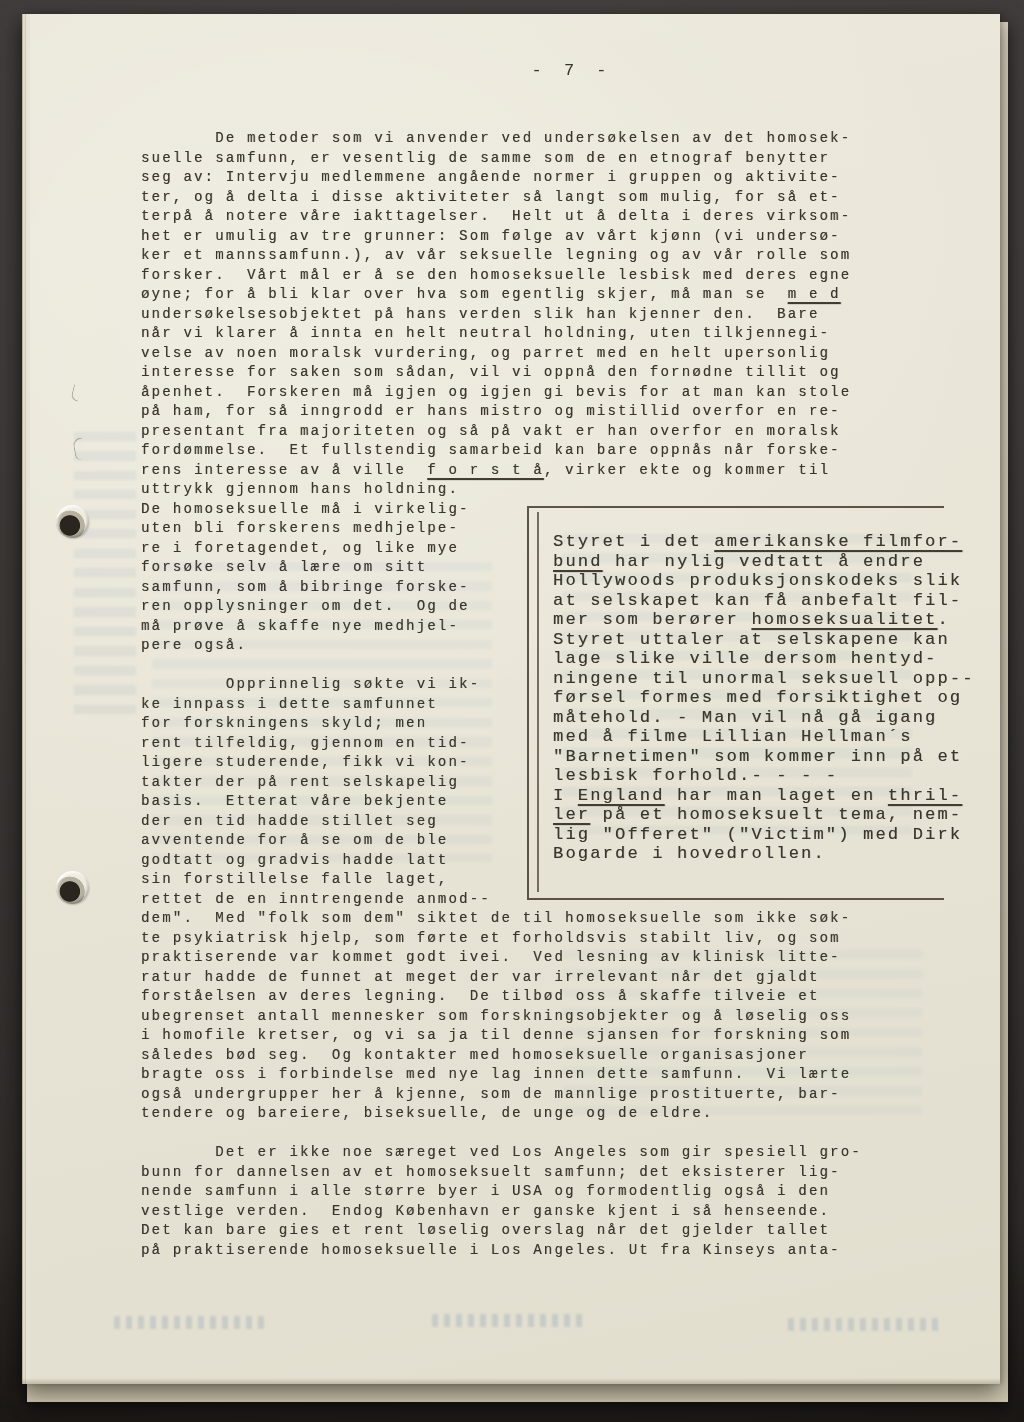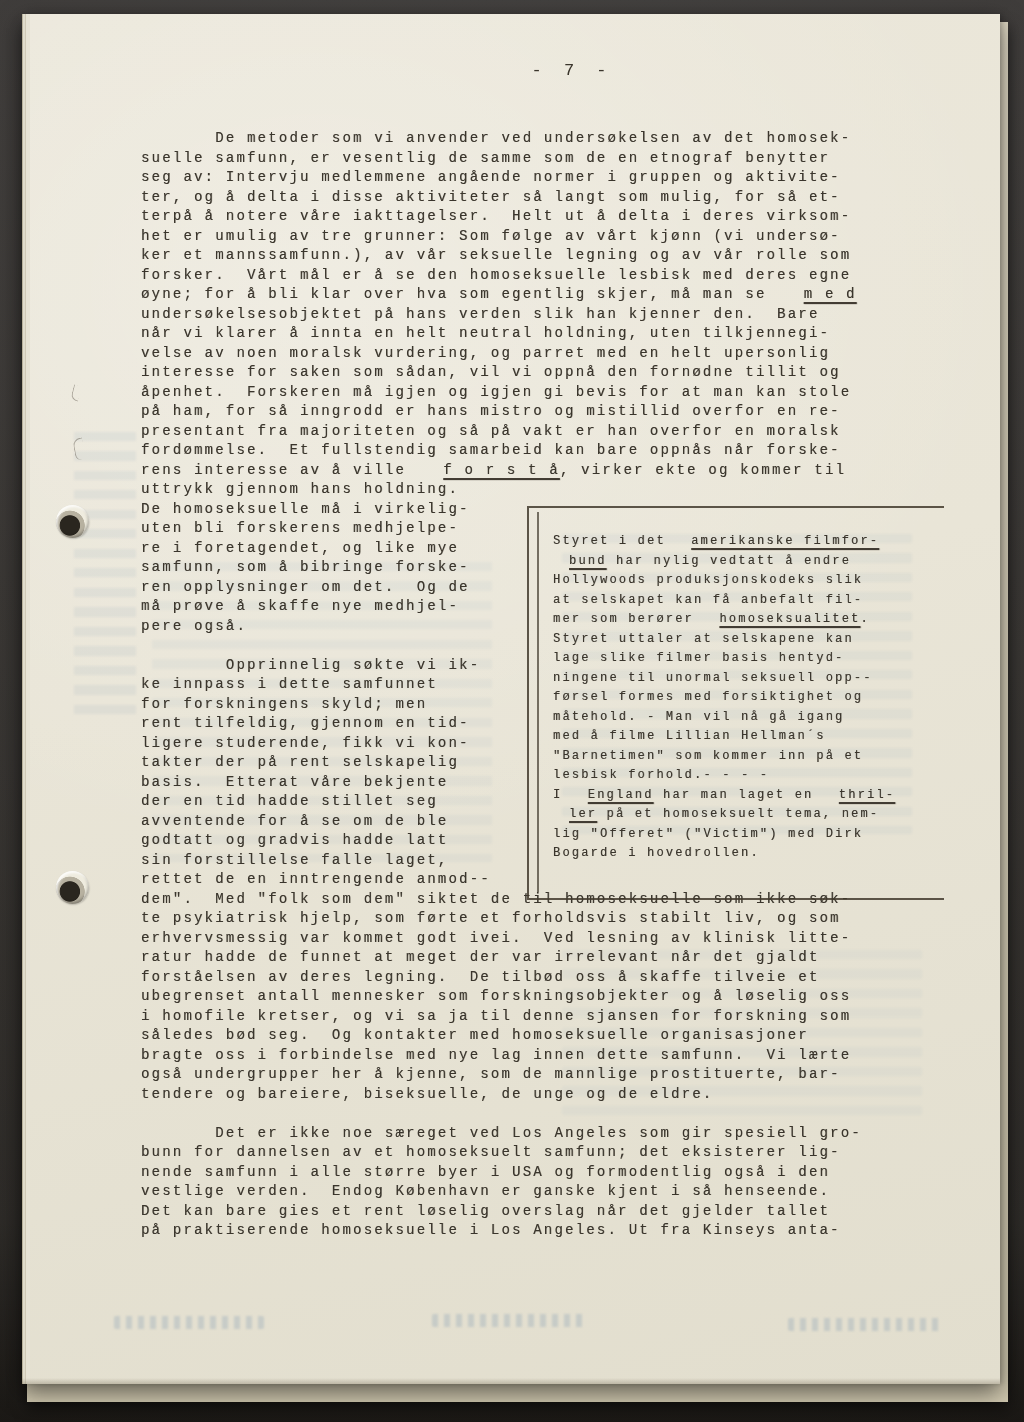--- a/index.html
+++ b/index.html
@@ -55,36 +55,35 @@
     color:var(--ink);
     text-shadow:0.4px 0.3px 0.4px rgba(58,53,44,0.45);
     z-index:3;
   }
   .tl{height:19.5px;line-height:19.5px;white-space:pre;}
   .u{
     text-decoration:underline;
     text-decoration-thickness:1.5px;
     text-underline-offset:3.5px;
     text-decoration-color:rgba(55,49,40,0.9);
-    margin-left:16px;
   }
   .inset{
     position:absolute;left:505px;top:492px;width:417px;height:394px; 
     border-top:2px solid rgba(66,58,45,0.85);
     border-bottom:2px solid rgba(66,58,45,0.85);
     border-left:2px solid rgba(66,58,45,0.85);
     z-index:4;
   }
   .inset::before{
     content:"";position:absolute;left:8px;top:4px;bottom:6px;width:0;
     border-left:2px solid rgba(66,58,45,0.7);
   }
   .inset-text{
     position:absolute;left:24px;top:24px;
-    font-size:12px;letter-spacing:2.2px;
+    font-size:17px;letter-spacing:2.2px;
     color:var(--ink);
     text-shadow:0.4px 0.3px 0.4px rgba(58,53,44,0.45);
   }
   .hole{
     position:absolute;width:33px;height:33px;border-radius:50%;
     background:radial-gradient(circle at 42% 62%, #2a261f 0 35%, #b7b1a0 38% 52%, #efecdf 54% 78%, #dcd7c7 100%);
     box-shadow:inset 1.5px 2px 2.5px rgba(255,255,255,0.85), inset -1px -2px 3px rgba(0,0,0,0.28), 0.5px 1px 1.5px rgba(0,0,0,0.18);
     z-index:5;
   }
   .hole.top{left:34px;top:491px;}   
@@ -162,40 +161,41 @@
         <div class="tl"><span>interesse for saken som sådan, vil vi oppnå den fornødne tillit og</span></div>
         <div class="tl"><span>åpenhet.  Forskeren må igjen og igjen gi bevis for at man kan stole</span></div>
         <div class="tl"><span>på ham, for så inngrodd er hans mistro og mistillid overfor en re-</span></div>
         <div class="tl"><span>presentant fra majoriteten og så på vakt er han overfor en moralsk</span></div>
         <div class="tl"><span>fordømmelse.  Et fullstendig samarbeid kan bare oppnås når forske-</span></div>
         <div class="tl"><span>rens interesse av å ville  </span><span class="u">f o r s t å</span><span>, virker ekte og kommer til</span></div>
         <div class="tl"><span>uttrykk gjennom hans holdning.</span></div>
         <div class="tl"><span>De homoseksuelle må i virkelig-</span></div>
         <div class="tl"><span>uten bli forskerens medhjelpe-</span></div>
         <div class="tl"><span>re i foretagendet, og like mye</span></div>
+        <div class="tl"><span>forsøke selv å lære om sitt</span></div>
         <div class="tl"><span>samfunn, som å bibringe forske-</span></div>
         <div class="tl"><span>ren opplysninger om det.  Og de</span></div>
         <div class="tl"><span>må prøve å skaffe nye medhjel-</span></div>
         <div class="tl"><span>pere også.</span></div>
         <div class="tl">&nbsp;</div>
         <div class="tl"><span>        Opprinnelig søkte vi ik-</span></div>
         <div class="tl"><span>ke innpass i dette samfunnet</span></div>
         <div class="tl"><span>for forskningens skyld; men</span></div>
         <div class="tl"><span>rent tilfeldig, gjennom en tid-</span></div>
         <div class="tl"><span>ligere studerende, fikk vi kon-</span></div>
         <div class="tl"><span>takter der på rent selskapelig</span></div>
         <div class="tl"><span>basis.  Etterat våre bekjente</span></div>
         <div class="tl"><span>der en tid hadde stillet seg</span></div>
         <div class="tl"><span>avventende for å se om de ble</span></div>
         <div class="tl"><span>godtatt og gradvis hadde latt</span></div>
         <div class="tl"><span>sin forstillelse falle laget,</span></div>
         <div class="tl"><span>rettet de en inntrengende anmod--</span></div>
         <div class="tl"><span>dem".  Med "folk som dem" siktet de til homoseksuelle som ikke søk-</span></div>
         <div class="tl"><span>te psykiatrisk hjelp, som førte et forholdsvis stabilt liv, og som</span></div>
-        <div class="tl"><span>erhvervsmessig var kommet godt ivei.  Ved lesning av klinisk litte-</span></div>
+        <div class="tl"><span>praktiserende var kommet godt ivei.  Ved lesning av klinisk litte-</span></div>
         <div class="tl"><span>ratur hadde de funnet at meget der var irrelevant når det gjaldt</span></div>
         <div class="tl"><span>forståelsen av deres legning.  De tilbød oss å skaffe tilveie et</span></div>
         <div class="tl"><span>ubegrenset antall mennesker som forskningsobjekter og å løselig oss</span></div>
         <div class="tl"><span>i homofile kretser, og vi sa ja til denne sjansen for forskning som</span></div>
         <div class="tl"><span>således bød seg.  Og kontakter med homoseksuelle organisasjoner</span></div>
         <div class="tl"><span>bragte oss i forbindelse med nye lag innen dette samfunn.  Vi lærte</span></div>
         <div class="tl"><span>også undergrupper her å kjenne, som de mannlige prostituerte, bar-</span></div>
         <div class="tl"><span>tendere og bareiere, biseksuelle, de unge og de eldre.</span></div>
         <div class="tl">&nbsp;</div>
         <div class="tl"><span>       Det er ikke noe særeget ved Los Angeles som gir spesiell gro-</span></div>
@@ -207,21 +207,21 @@
       </div>
 
     <div class="inset">
       <div class="inset-text">
           <div class="tl"><span>Styret i det </span><span class="u">amerikanske filmfor-</span></div>
           <div class="tl"><span class="u">bund</span><span> har nylig vedtatt å endre</span></div>
           <div class="tl"><span>Hollywoods produksjonskodeks slik</span></div>
           <div class="tl"><span>at selskapet kan få anbefalt fil-</span></div>
           <div class="tl"><span>mer som berører </span><span class="u">homoseksualitet</span><span>.</span></div>
           <div class="tl"><span>Styret uttaler at selskapene kan</span></div>
-          <div class="tl"><span>lage slike filmer basis hentyd-</span></div>
+          <div class="tl"><span>lage slike ville dersom hentyd-</span></div>
           <div class="tl"><span>ningene til unormal seksuell opp--</span></div>
           <div class="tl"><span>førsel formes med forsiktighet og</span></div>
           <div class="tl"><span>måtehold. - Man vil nå gå igang</span></div>
           <div class="tl"><span>med å filme Lillian Hellman´s</span></div>
           <div class="tl"><span>"Barnetimen" som kommer inn på et</span></div>
           <div class="tl"><span>lesbisk forhold.- - - -</span></div>
           <div class="tl"><span>I </span><span class="u">England</span><span> har man laget en </span><span class="u">thril-</span></div>
           <div class="tl"><span class="u">ler</span><span> på et homoseksuelt tema, nem-</span></div>
           <div class="tl"><span>lig "Offeret" ("Victim") med Dirk</span></div>
           <div class="tl"><span>Bogarde i hovedrollen.</span></div>

